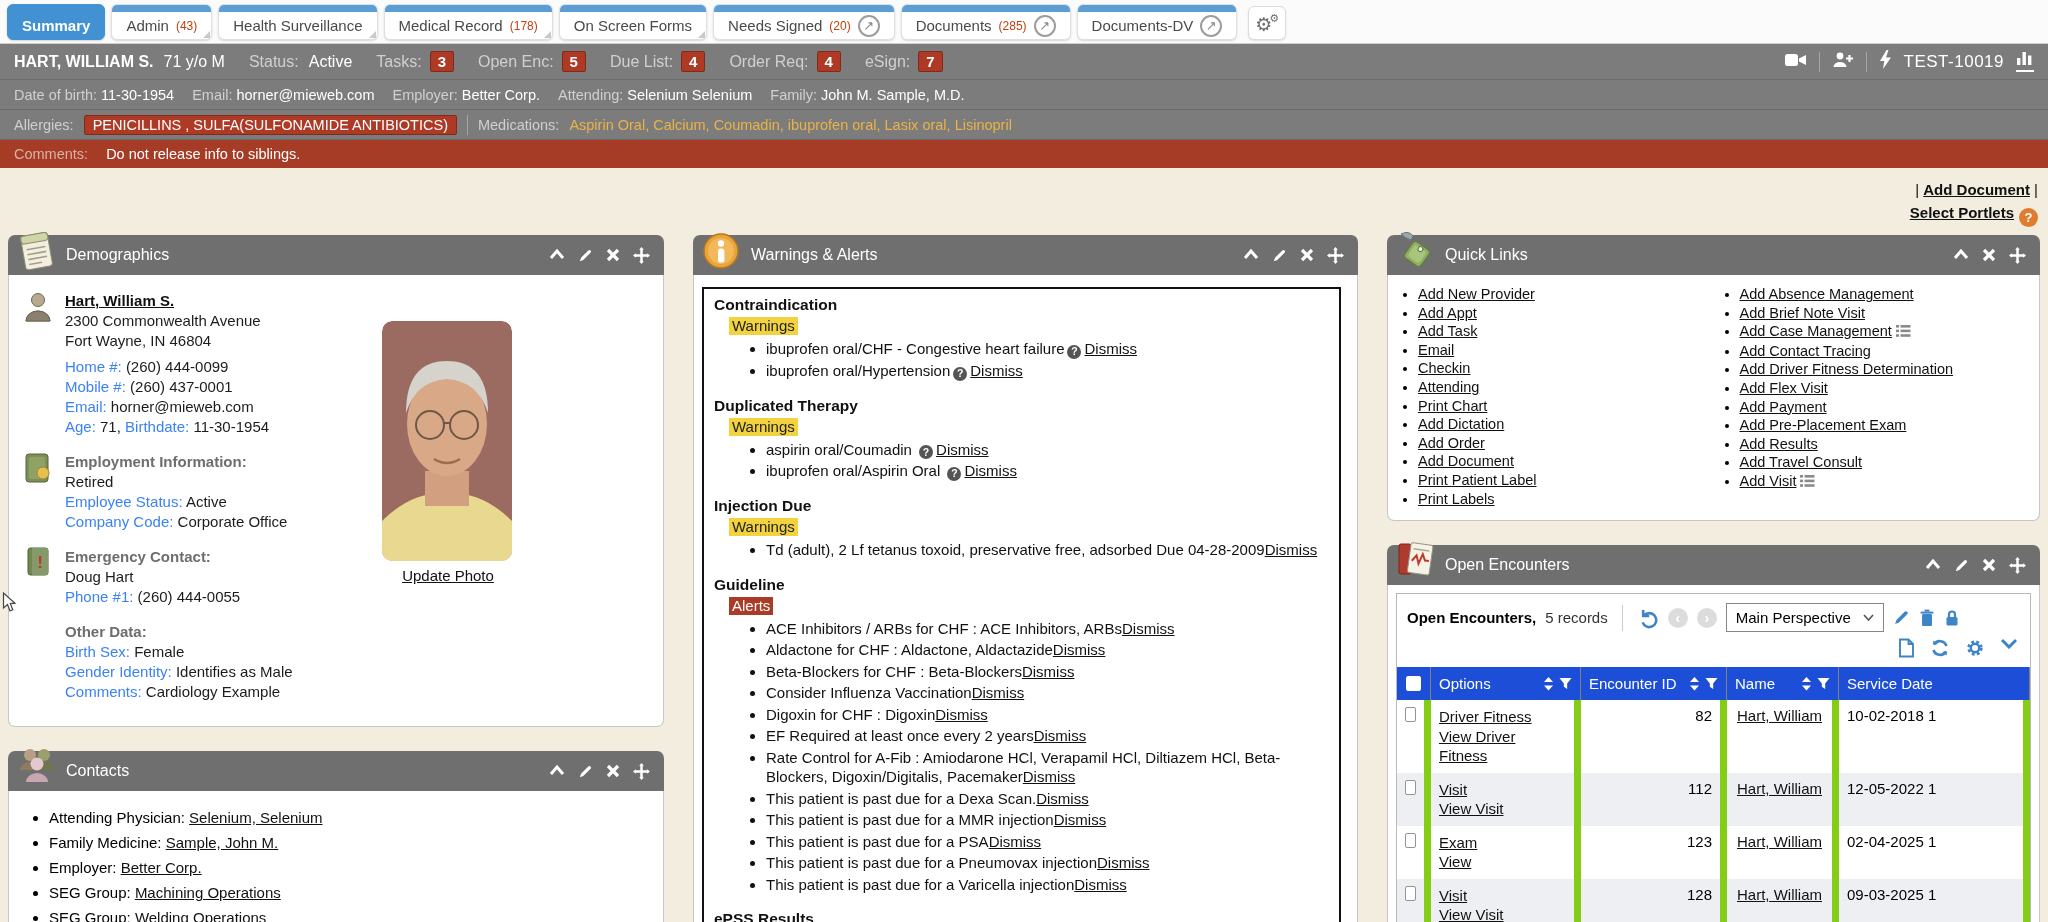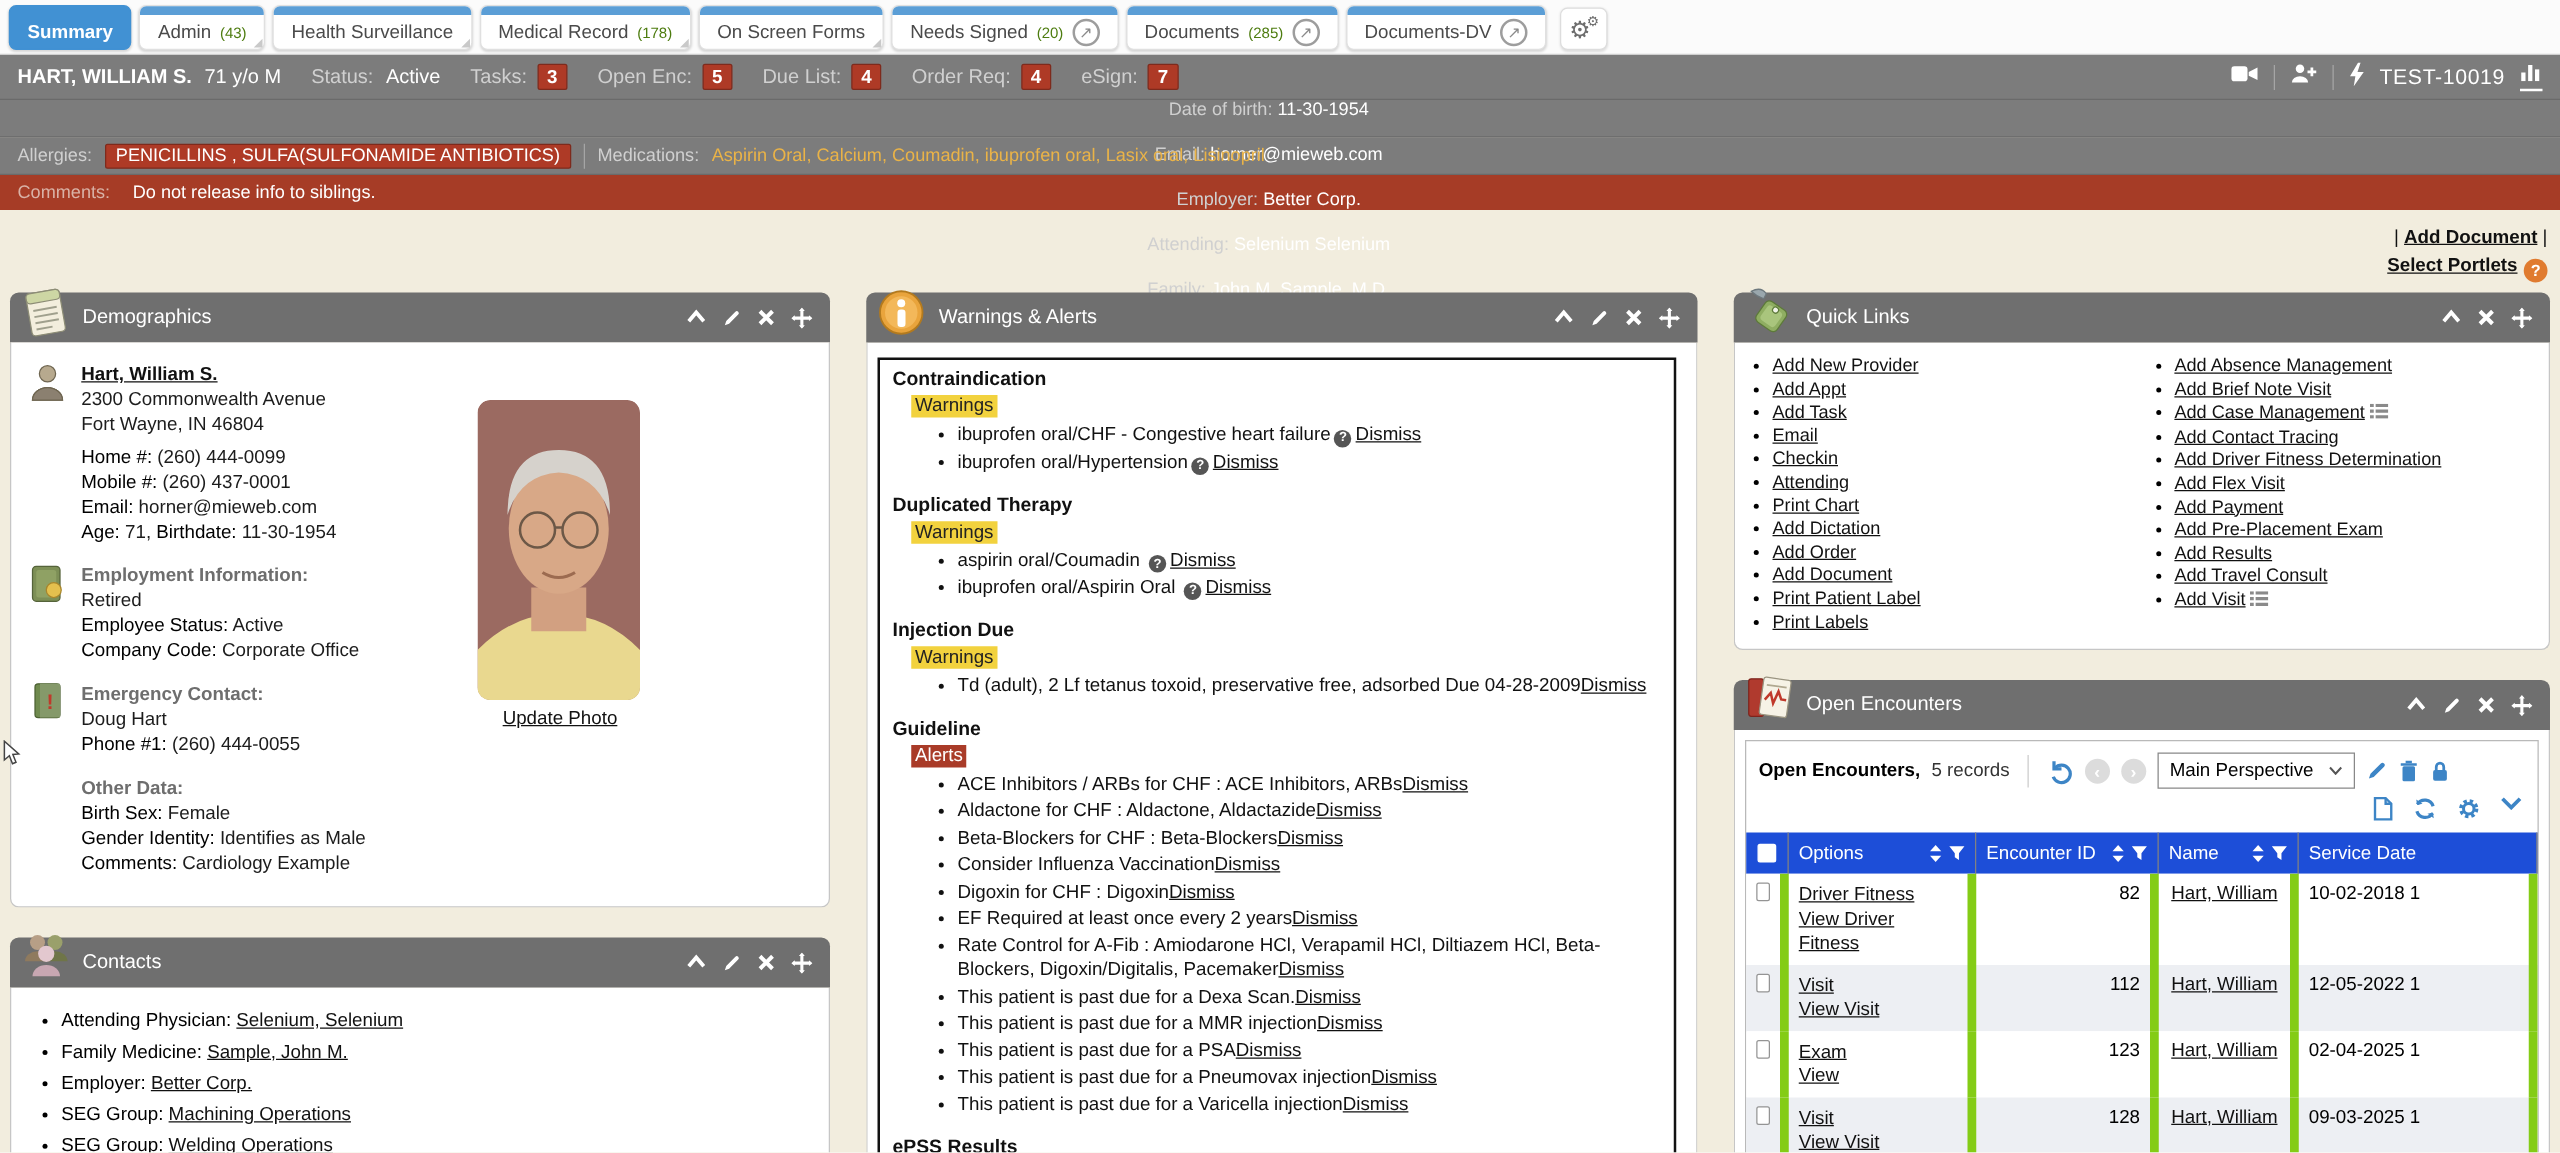--- a/index.html
+++ b/index.html
@@ -8,21 +8,21 @@
   #app { width:2048px; height:922px; position:relative; overflow:hidden; background:#f2edde; }
 
   
   .tabbar { height:44px; background:#fbfbfb; border-bottom:1px solid #cfcfcf; display:flex; align-items:flex-start; padding-left:4px; }
   .tab { position:relative; background:#fff; border:1px solid #e0e0e0; border-radius:6px; margin:4px 3px 0 3px; height:36px;
          padding:7px 14px 0 14px; display:flex; align-items:center; gap:7px; color:#4a4a4a; font-size:15px;
          box-shadow:0 1px 2px rgba(0,0,0,.15); cursor:pointer; }
   .tab::before { content:""; position:absolute; top:0; left:0; right:0; height:7px; background:#5b9ed6; border-radius:5px 5px 0 0; }
   .tab.type-active { background:#4191d3; border-color:#4191d3; color:#fff; font-weight:bold; }
   .tab.type-active::before { background:#4191d3; }
-  .tab-count { font-size:12px; color:#4d7c0f; }
+  .tab-count { font-size:12px; color:#c2410c; }
   .fold { position:absolute; right:1px; bottom:1px; width:0; height:0; border-left:7px solid transparent; border-bottom:7px solid #c9c9c9; }
   .popout { width:22px; height:22px; border:2px solid #9d9d9d; border-radius:50%; color:#8a8a8a;
             display:inline-flex; align-items:center; justify-content:center; font-size:13px; background:#fff; }
   .popout::before { content:"\2197"; }
   .gearbtn { margin:6px 3px 0 8px; width:38px; height:34px; border:1px solid #ddd; border-radius:6px; background:#fff;
              display:flex; align-items:center; justify-content:center; box-shadow:0 1px 2px rgba(0,0,0,.12); cursor:pointer; }
   .gear-glyph { color:#6e6e6e; font-family:"DejaVu Sans", sans-serif; }
   .gear-glyph::before { content:"\2699"; font-size:19px; }
   .gear-glyph::after { content:"\2699"; font-size:11px; vertical-align:9px; margin-left:-3px; }
 
@@ -31,21 +31,21 @@
   .pbar1 { height:36px; background:#7c7c7c; border-bottom:1px solid #6a6a6a; gap:10px; font-size:16px; }
   .pname { font-weight:bold; }
   .page-sex { margin-right:14px; }
   .plabel { color:#d0d0d0; }
   .counter { display:inline-flex; align-items:center; gap:8px; margin-left:14px; }
   .badge { background:#ae3a26; border:1px solid #7e2a1c; color:#fff; font-weight:bold; padding:1px 7px; border-radius:2px; font-size:15px; cursor:pointer; }
   .spacer { flex:1; }
   .hdr-icons { display:flex; align-items:center; gap:12px; }
   .vdiv { width:1px; height:20px; background:#a5a5a5; }
   .chartid { font-size:17px; letter-spacing:.5px; }
-  .pbar2 { height:30px; background:#7c7c7c; border-bottom:1px solid #6a6a6a; gap:20px; font-size:14.5px;flex-direction:column; }
+  .pbar2 { height:30px; background:#7c7c7c; border-bottom:1px solid #6a6a6a; gap:0; font-size:14.5px; }
   .field { margin-right:18px; white-space:nowrap; }
   .pbar3 { height:30px; background:#7c7c7c; border-bottom:1px solid #6a6a6a; gap:10px; font-size:14.5px; }
   .allergy-badge { background:#ae3a26; border:1px solid #7e2a1c; padding:1px 8px; border-radius:2px; font-size:14.5px; }
   .med-link { color:#eab347; text-decoration:none; cursor:pointer; }
   .med-item:not(:last-of-type)::after { content:", "; color:#eab347; }
   .pbar4 { height:28px; background:#a63c26; gap:18px; font-size:14.5px; }
   .pbar4 .plabel { color:#d9b2a6; }
 
   
   .content { padding:6px 8px 0 8px; position:relative; }
@@ -66,21 +66,21 @@
   .ph-icon { position:absolute; left:8px; top:-7px; }
   .ph-controls { margin-left:auto; display:flex; gap:13px; align-items:center; }
   .ph-controls span { display:inline-flex; cursor:pointer; }
   .pbody { background:#fff; border:1px solid #c6c6c6; border-top:0; border-radius:0 0 7px 7px; }
   a.blink { color:#111; text-decoration:underline; cursor:pointer; }
 
   
   .demo-body { position:relative; min-height:452px; padding:16px 16px 12px 14px; font-size:15px; color:#1c1c1c; }
   .demo-ico { position:absolute; left:14px; }
   .dline { margin-left:42px; line-height:20px; }
-  .dlabel { color:#000000; }
+  .dlabel { color:#3b82f6; }
   .dsect { margin-top:14px; position:relative; }
   .dsect-title { margin-left:42px; font-weight:bold; color:#6e6e6e; line-height:21px; }
   .photo-wrap { position:absolute; left:373px; top:46px; width:132px; text-align:center; }
   .photo { width:130px; height:240px; border-radius:10px; display:block; }
   .update-photo { display:inline-block; margin-top:6px; }
 
   
   .contacts-body { padding:12px 16px 16px 16px; font-size:15px; }
   .contacts-body ul { margin:2px 0; padding-left:24px; }
   .contacts-body li { margin:4px 0; line-height:21px; }

